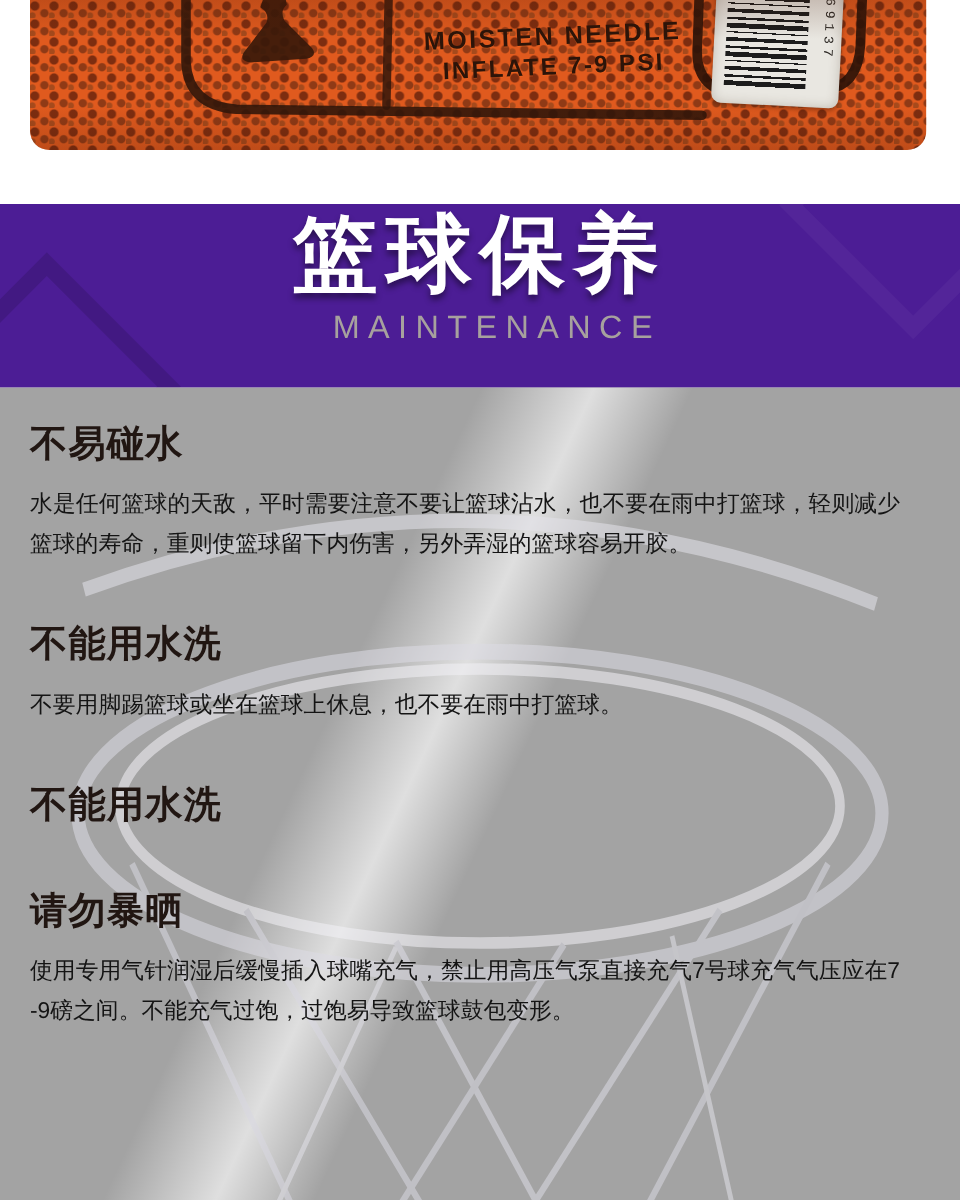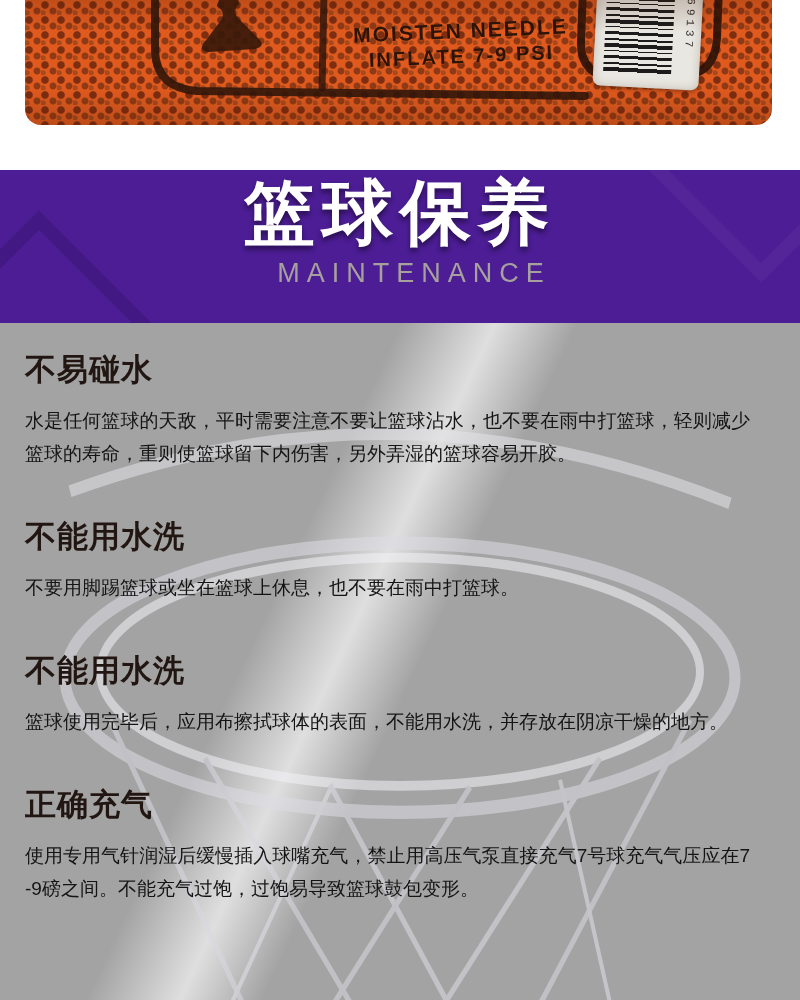--- a/index.html
+++ b/index.html
@@ -141,21 +141,20 @@
     <div class="section">
       <h2>不易碰水</h2>
       <p>水是任何篮球的天敌，平时需要注意不要让篮球沾水，也不要在雨中打篮球，轻则减少篮球的寿命，重则使篮球留下内伤害，另外弄湿的篮球容易开胶。</p>
     </div>
     <div class="section">
       <h2>不能用水洗</h2>
       <p>不要用脚踢篮球或坐在篮球上休息，也不要在雨中打篮球。</p>
     </div>
     <div class="section">
       <h2>不能用水洗</h2>
-      <p>篮球使用完毕后，应用布擦拭球体的表面，不能用水洗，并存放在阴凉干燥的地方。</p>
     </div>
     <div class="section">
-      <h2>正确充气</h2>
+      <h2>请勿暴晒</h2>
       <p>使用专用气针润湿后缓慢插入球嘴充气，禁止用高压气泵直接充气7号球充气气压应在7-9磅之间。不能充气过饱，过饱易导致篮球鼓包变形。</p>
 
     </div>
   </div>
 </div>
 
 </body></html>

